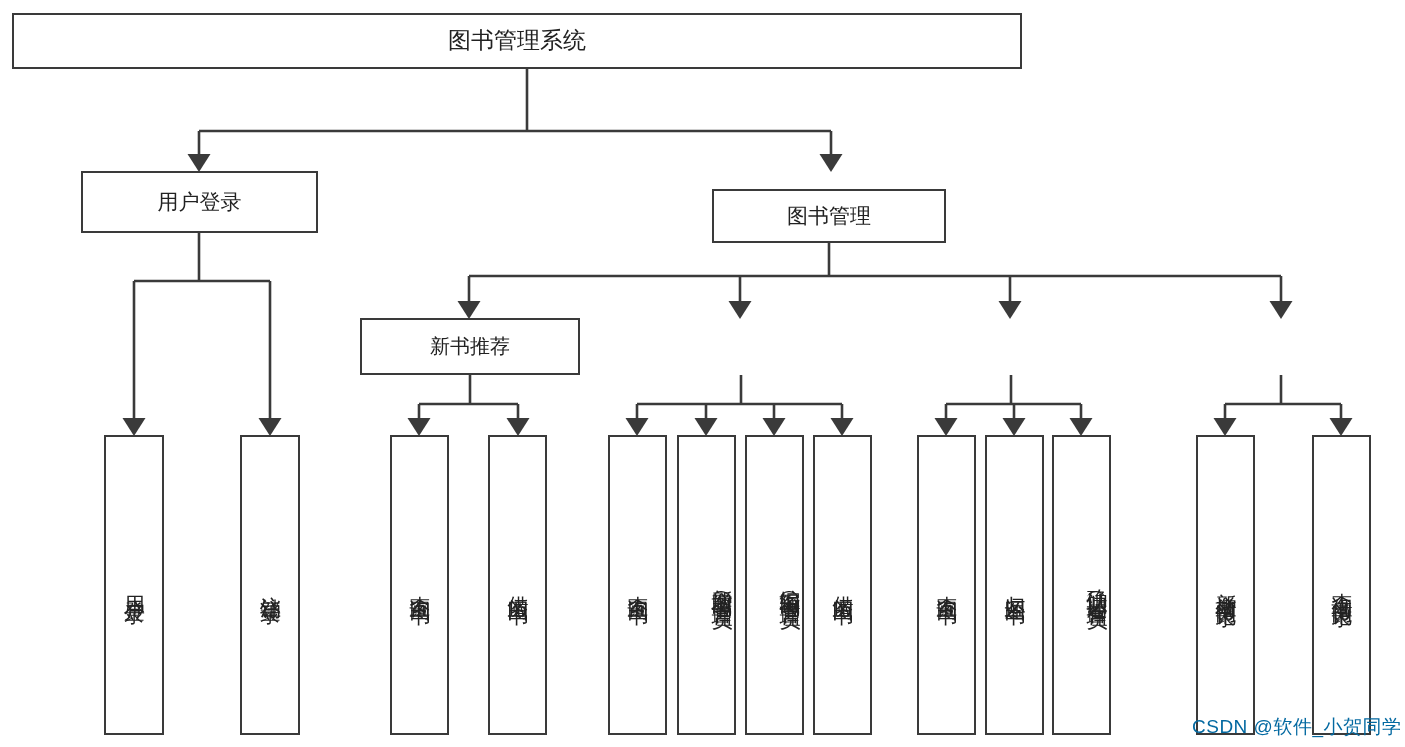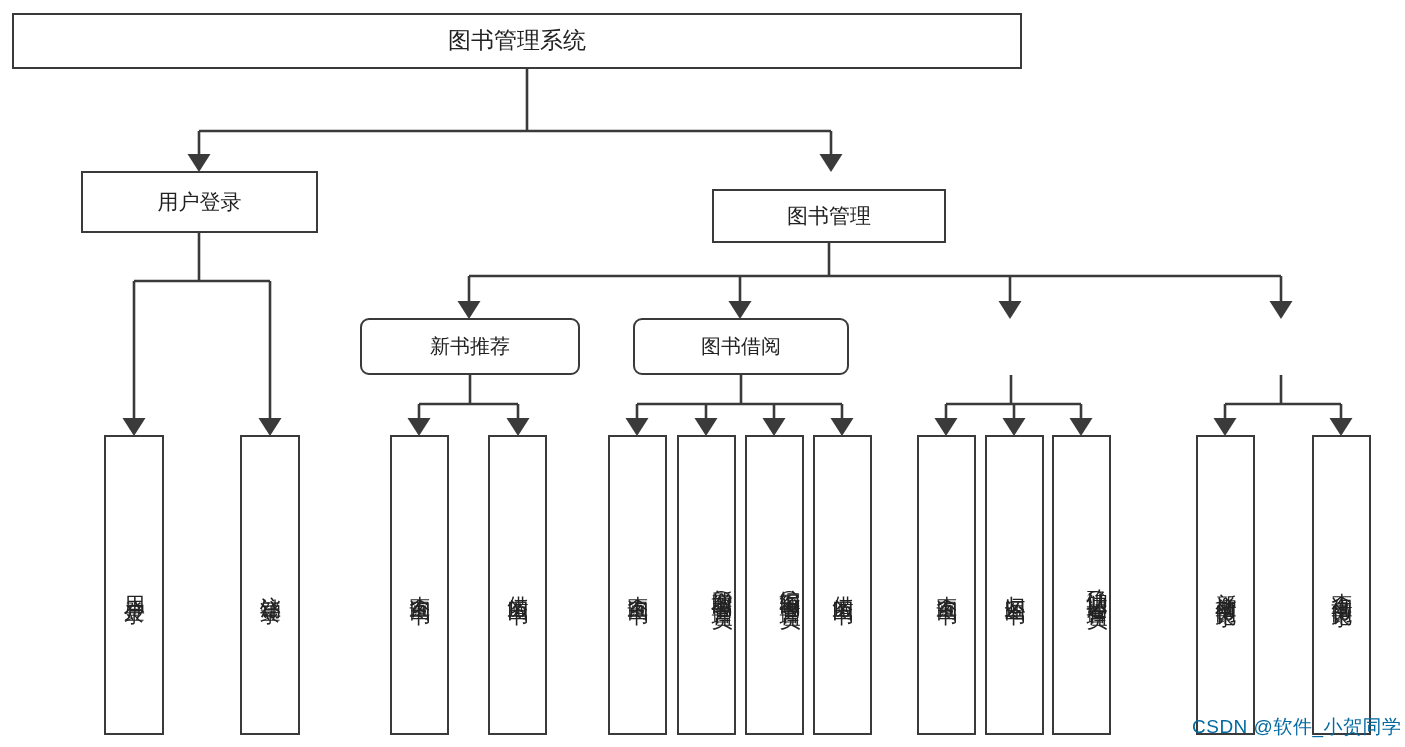--- a/index.html
+++ b/index.html
@@ -38,21 +38,20 @@
     line-height: 1.18;
   }
   .node.root {
     font-size: 23px;
   }
   .node.lvl1 {
     font-size: 21px;
   }
   .node.lvl2 {
     font-size: 20px;
-    border-radius: 9px;
   }
   .node.leaf {
     font-size: 21px;
     writing-mode: vertical-rl;
     text-orientation: upright;
     letter-spacing: 2px;
     align-items: flex-start;
     justify-content: center;
     padding-top: 4px;
   }
@@ -142,23 +141,20 @@
   <div class="node lvl1" style="left:81px;top:171px;width:237px;height:62px;">
     <span>用户登录</span>
   </div>
   <div class="node lvl1" style="left:712px;top:171px;width:234px;height:54px;margin-top:18px;">
     <span>图书管理</span>
   </div>
 
   <div class="node lvl2" style="left:360px;top:318px;width:220px;height:57px;">
     <span>新书推荐</span>
   </div>
-  <div class="node lvl2" style="left:633px;top:318px;width:216px;height:57px;">
-    <span>图书借阅</span>
-  </div>
 
   <div class="node leaf" style="left:104px;top:435px;width:60px;height:300px;">
     <div class="leafwrap">
         <span class="vtext">用户登录</span>
       </div>
   </div>
   <div class="node leaf" style="left:240px;top:435px;width:60px;height:300px;">
     <div class="leafwrap">
         <span class="vtext">注销登录</span>
       </div>

